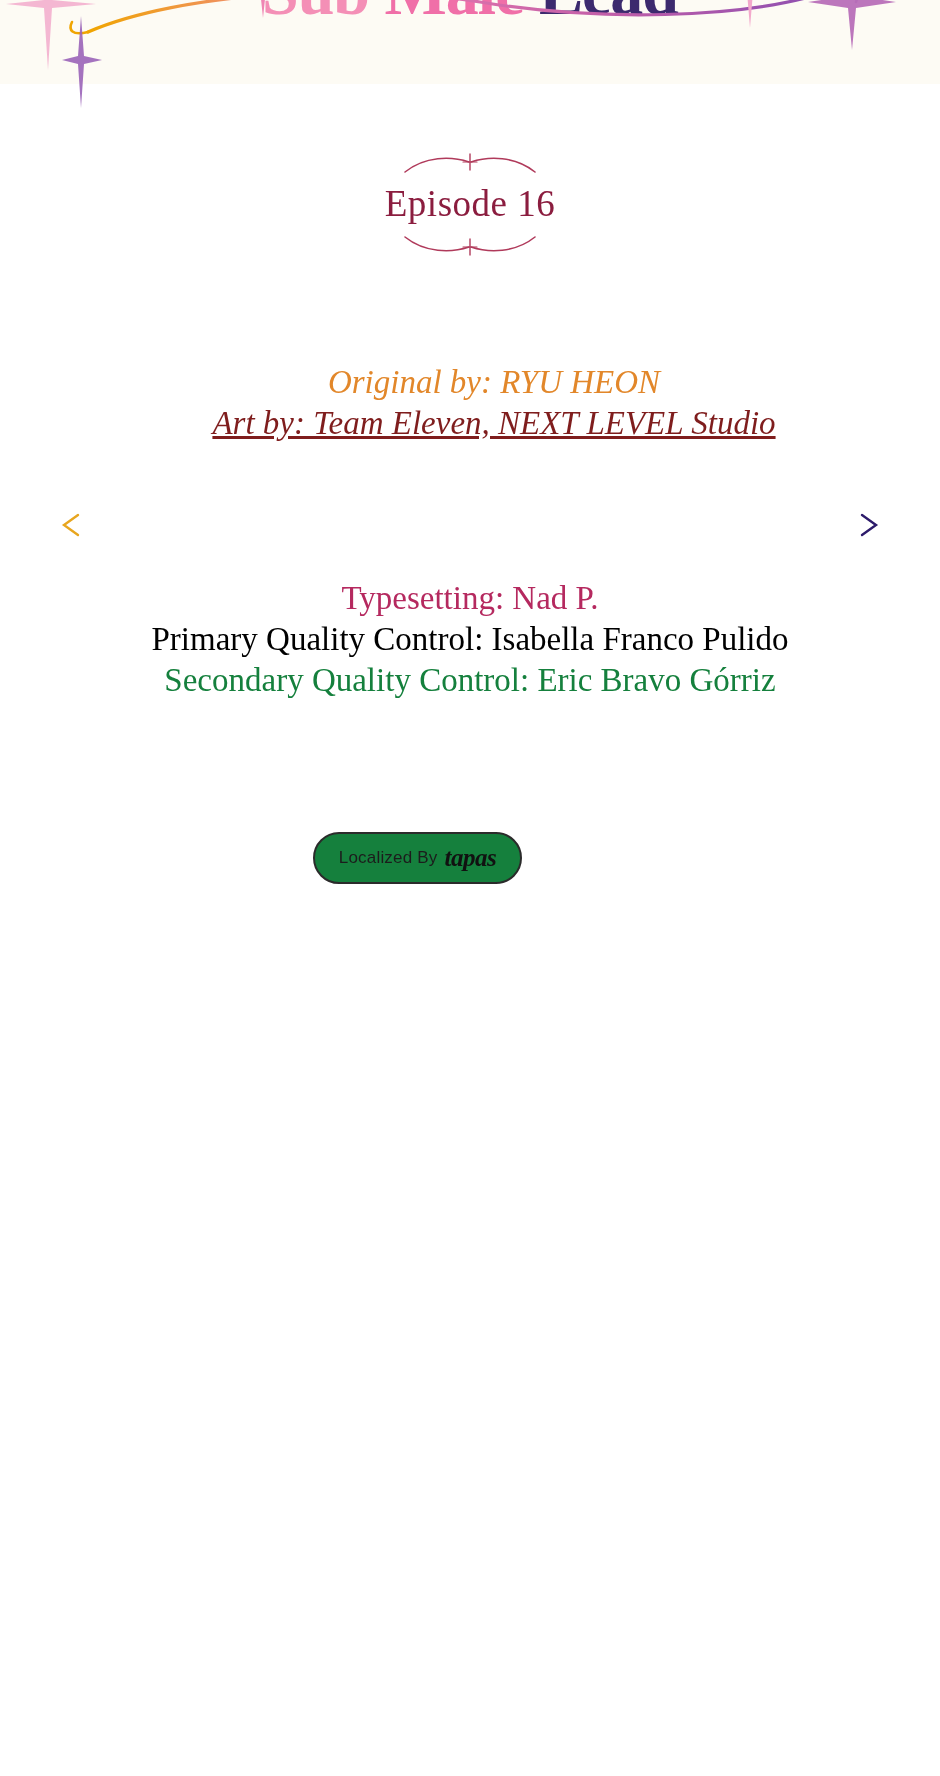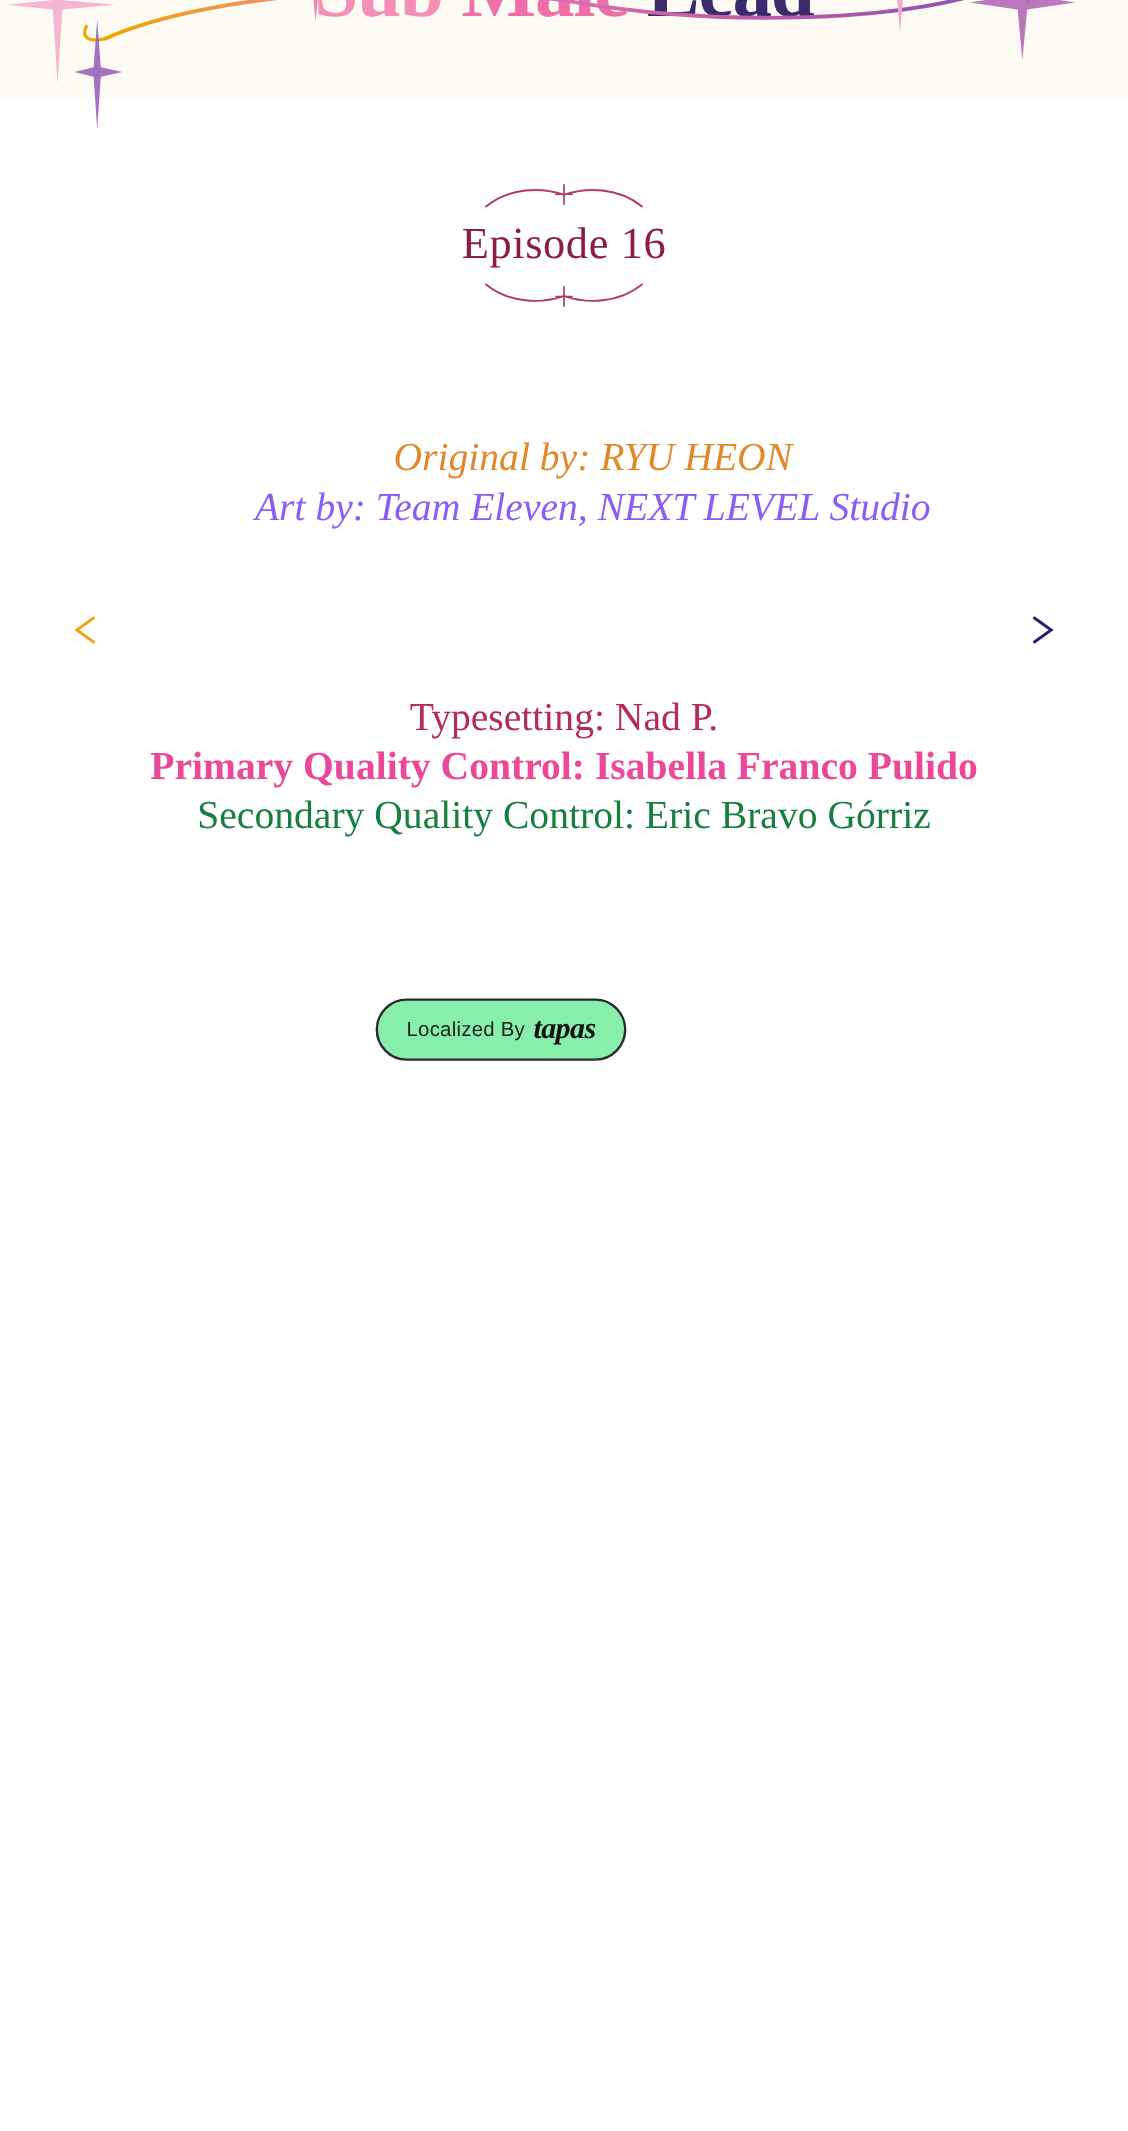--- a/index.html
+++ b/index.html
@@ -88,21 +88,21 @@
     width: 940px;
     text-align: center;
     font-family: "Liberation Serif", serif;
     font-style: italic;
     font-size: 33px;
     line-height: 41px;
     white-space: nowrap;
   }
   .creators .line { display: block; padding-left: 48px; }
   .c-orange { color: #e2872a; }
-  .c-gold   { color: #8b5cf6; }
+  .c-gold   { color: #7f1d1d; text-decoration: underline; }
   .c-plum   { color: #9c2b6d; }
 
   
   .divider {
     position: absolute;
     top: 505px;
     left: 60px;
     width: 820px;
     height: 40px;
   }
@@ -115,37 +115,37 @@
     width: 940px;
     text-align: center;
     font-family: "Liberation Serif", serif;
     font-size: 33px;
     line-height: 41px;
     white-space: nowrap;
   }
   .staff .line { display: block; }
   .s1 { color: #e0742c; }
   .s2 { color: #b5295f; }
-  .s3 { color: #ec4899; font-weight: bold; }
+  .s3 { color: #000000; }
   .s4 { color: #15803d; }
 
   
   .pill {
     position: absolute;
     top: 832px;
     left: 313px;
     width: 205px;
     height: 48px;
     border: 2px solid #2b2b2b;
     border-radius: 26px;
     display: flex;
     align-items: center;
     justify-content: center;
     gap: 7px;
-    background: #86efac;
+    background: #15803d;
   }
   .pill-label {
     font-family: "Liberation Sans", sans-serif;
     font-size: 17px;
     color: #1c1c1c;
     letter-spacing: 0.2px;
   }
   .pill-brand {
     font-family: "Liberation Serif", serif;
     font-weight: bold;

